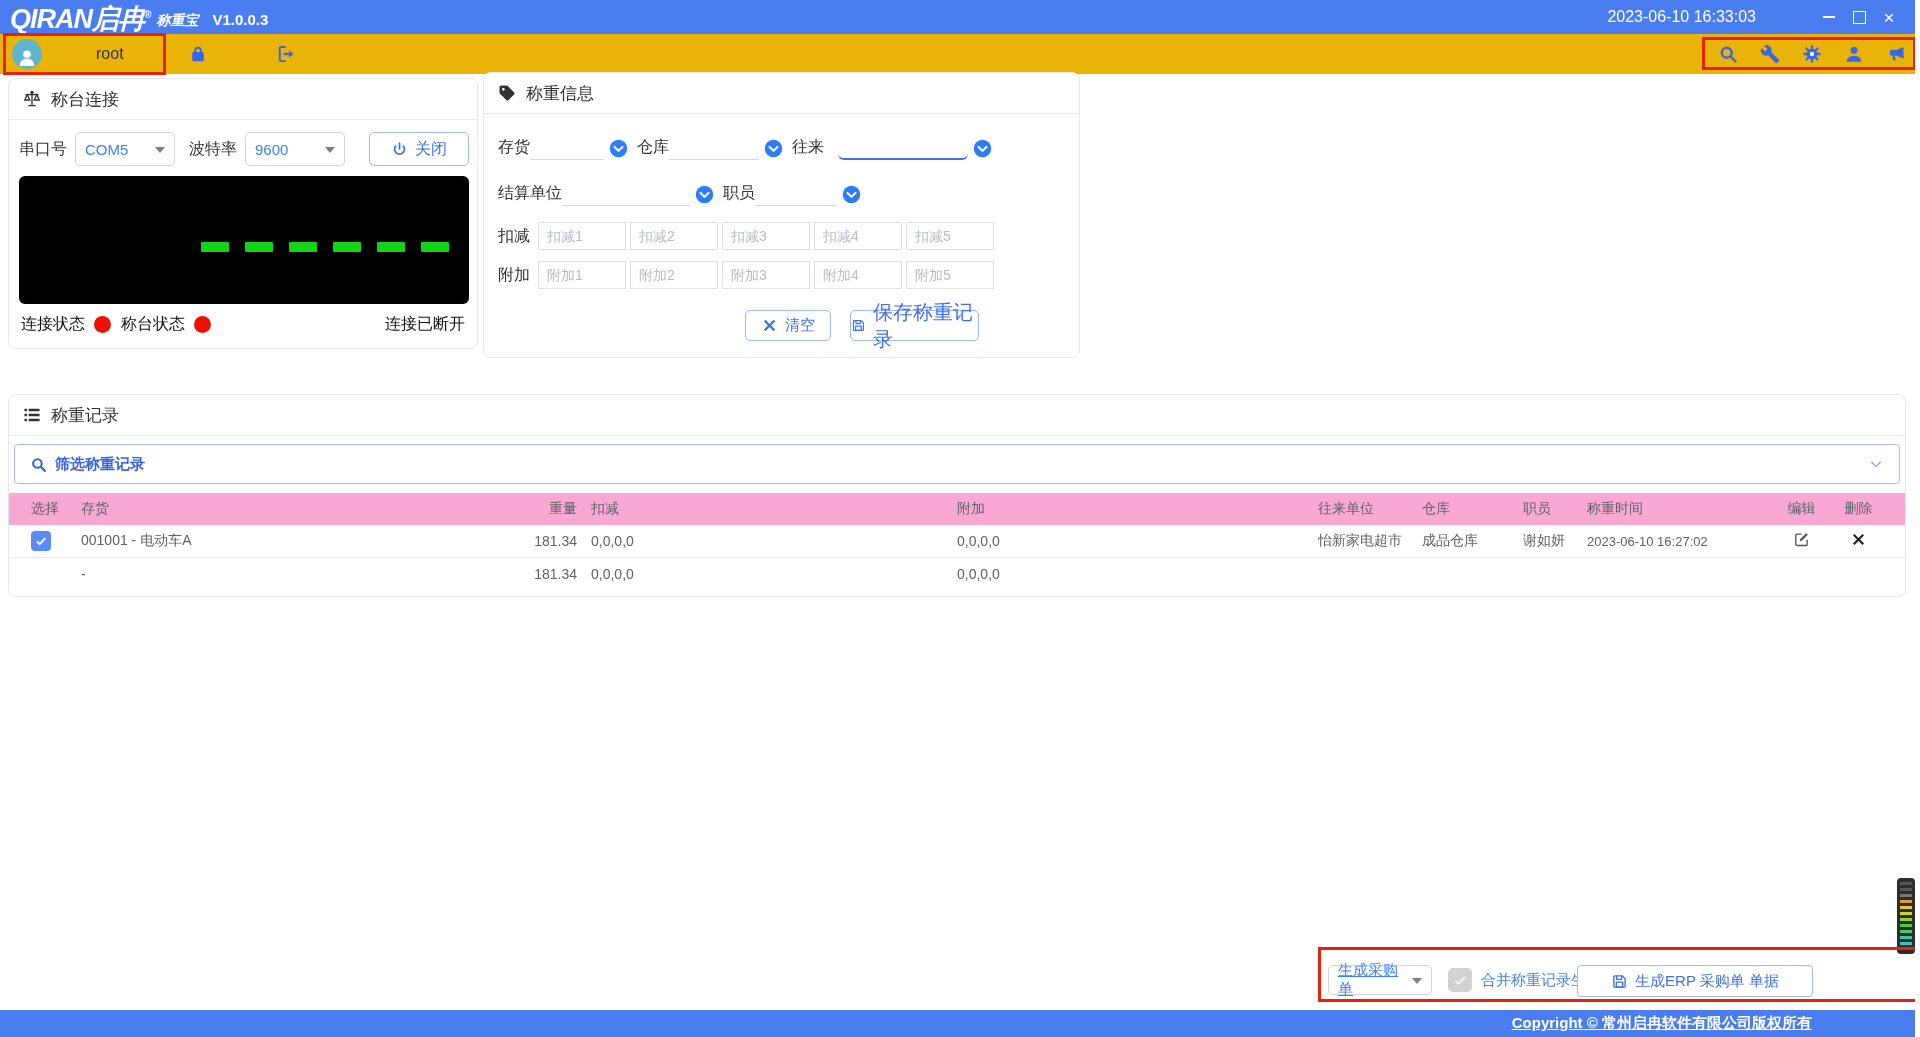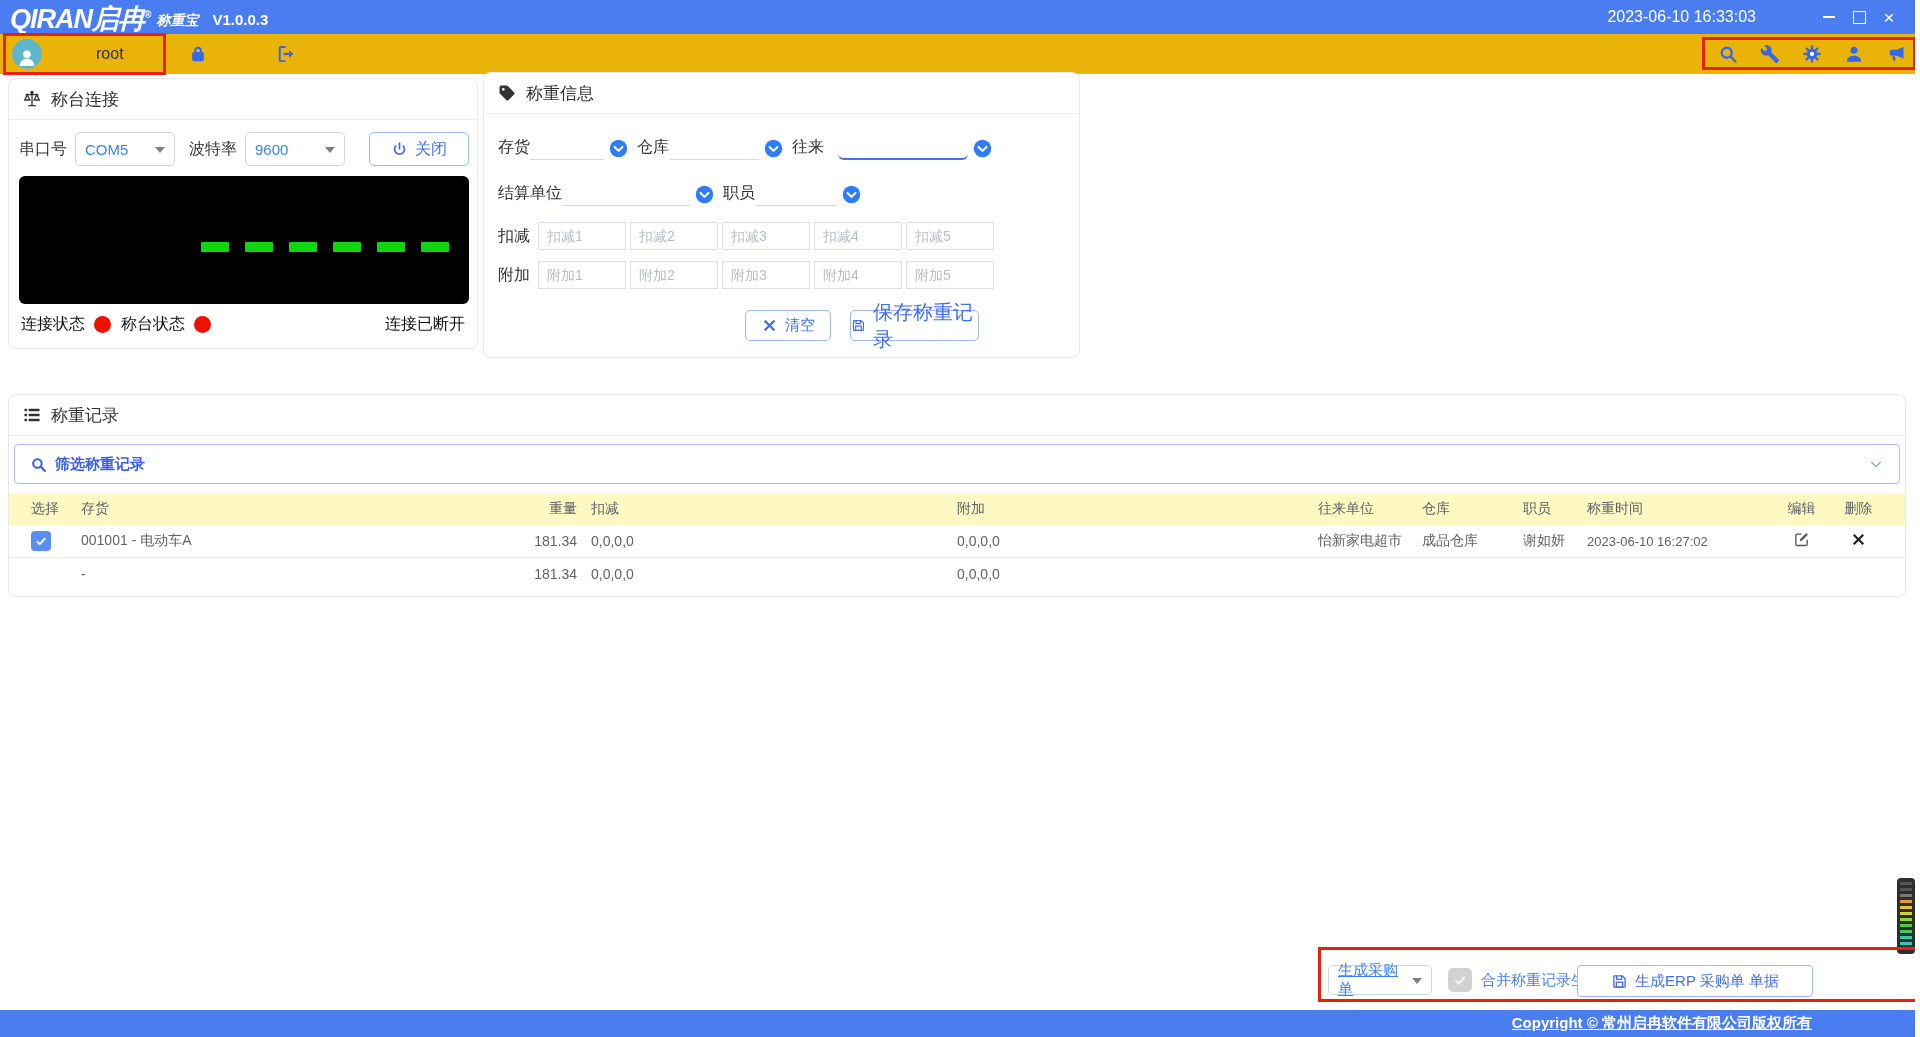--- a/index.html
+++ b/index.html
@@ -81,21 +81,21 @@
   
   .records-card{left:8px;top:366px;width:1898px;height:203px;margin-top:28px;}
   .filter-bar{margin:8px 5px 0 5px;height:40px;border:1px solid #aeb9ef;border-radius:4px;
               display:flex;align-items:center;padding:0 15px;box-sizing:border-box;cursor:pointer;}
   .filter-bar svg.search{width:17px;height:17px;color:#3a62e8;}
   .filter-text{color:#3a62e8;font-weight:bold;font-size:15px;margin-left:8px;}
   .filter-chev{margin-left:auto;width:16px;height:16px;color:#8aa0ea;}
   .tbl{margin-top:9px;}
   .tbl-row{display:grid;grid-template-columns:50px 412px 98px 366px 361px 104px 101px 64px 190px 49px 1fr;
            align-items:center;padding-left:22px;padding-right:14px;height:32px;font-size:14px;color:#606266;}
-  .tbl-head{background:#fef9c3;color:#5f6368;}
+  .tbl-head{background:#f9a8d4;color:#5f6368;}
   .tbl-data{border-bottom:1px solid #ebebeb;}
   .tbl-data:last-child{border-bottom:0;}
   .col-weight{text-align:right;padding-right:14px;}
   .col-center{text-align:center;}
   .cell-clip{white-space:nowrap;overflow:hidden;}
   .cell-time{font-size:13px;}
   .checkbox{width:20px;height:20px;border-radius:4px;background:#5b8cf5;display:flex;align-items:center;
             justify-content:center;cursor:pointer;}
   .checkbox svg{width:14px;height:14px;}
   .row-icon{width:17px;height:17px;color:#555;cursor:pointer;display:inline-block;}

